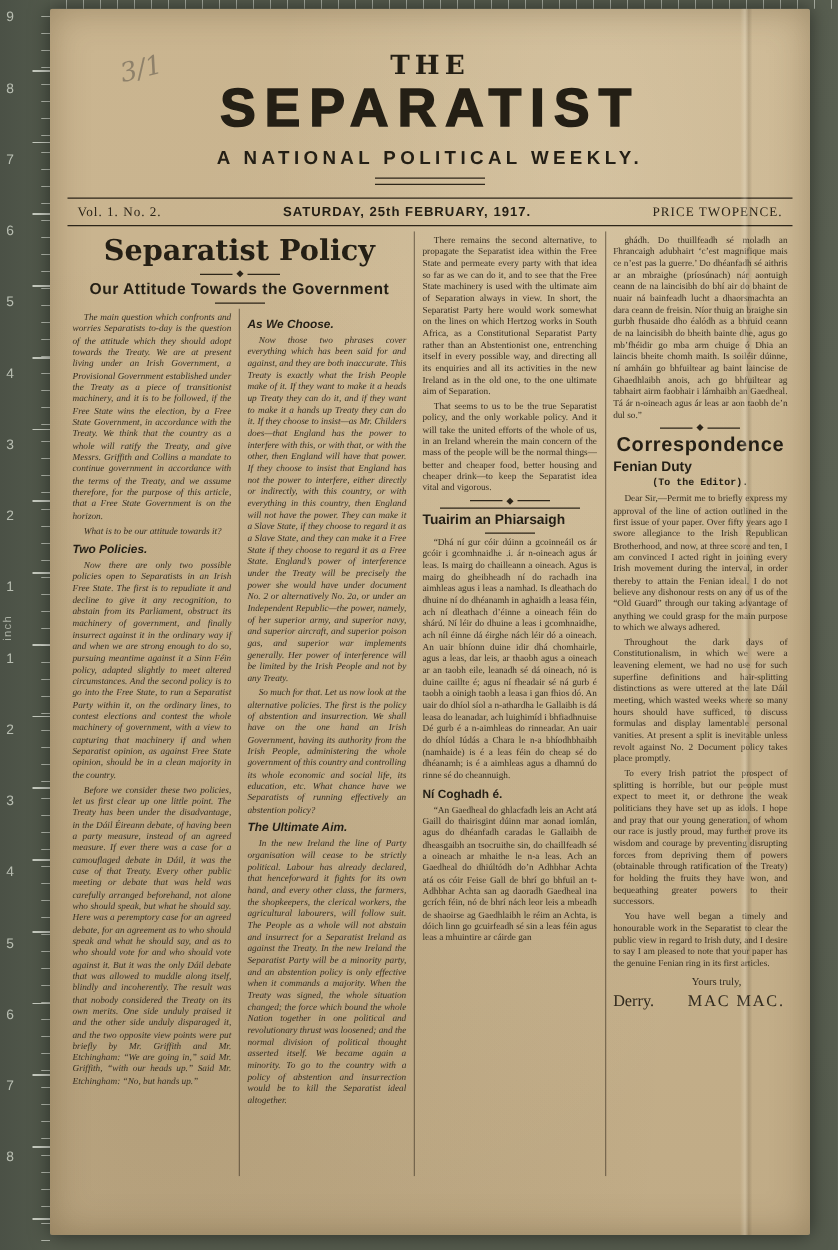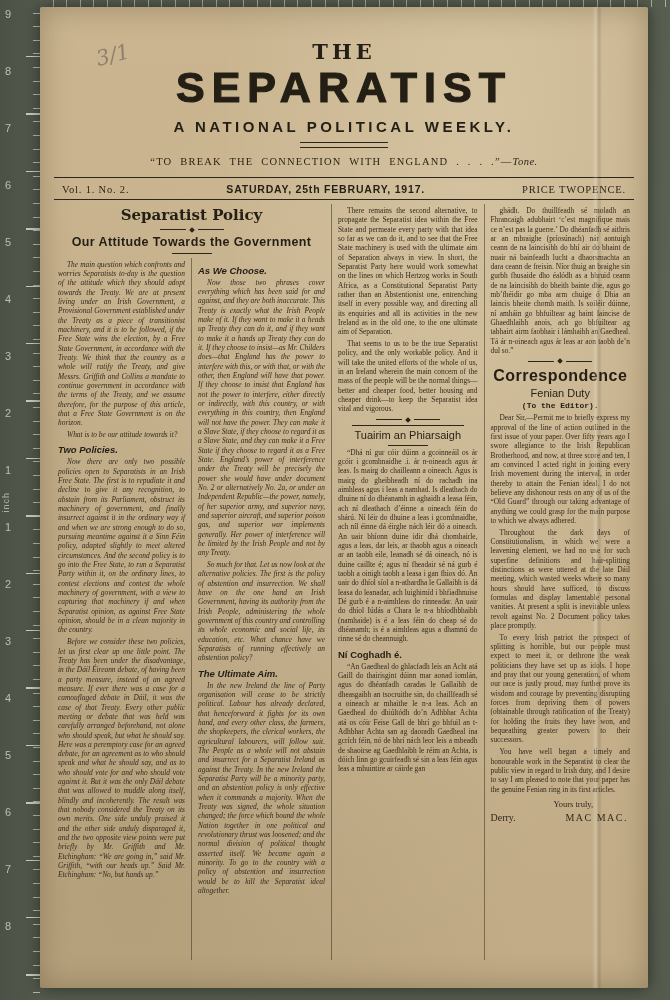--- a/index.html
+++ b/index.html
@@ -53,45 +53,45 @@
   .dateline{display:flex;justify-content:space-between;align-items:center;
     margin:10px 14px 0;padding:5px 8px 4px;
     border-top:1.4px solid #2c2519;border-bottom:1.4px solid #2c2519;}
   .dl-vol,.dl-price{font-size:10.5px;letter-spacing:.8px;color:#2c2519;}
   .dl-date{font-family:"Liberation Sans",sans-serif;font-weight:700;font-size:10.5px;
     letter-spacing:.8px;color:#241f15;}
   
   .columns{display:flex;margin:4px 12px 0;height:756px;overflow:hidden;}
   .pair{width:50%;display:flex;flex-direction:column;border-right:1px solid rgba(48,38,24,.5);}
   .pair-head{text-align:center;padding:4px 8px 2px;}
-  .art-headline{font-family:"DejaVu Serif",serif;font-weight:700;font-size:15px;color:#241f15;line-height:1.05;text-align:center;}
+  .art-headline{font-family:"DejaVu Serif",serif;font-weight:700;font-size:23px;color:#241f15;line-height:1.05;text-align:center;}
   .orn{display:flex;align-items:center;justify-content:center;margin:4px auto 3px;width:64px;}
   .orn .line{flex:1;border-top:1px solid #2c2519;}
   .orn .diamond{width:4px;height:4px;background:#2c2519;transform:rotate(45deg);margin:0 4px;}
   .art-subhead{font-family:"Liberation Sans",sans-serif;font-weight:700;font-size:12.5px;
     letter-spacing:.4px;color:#241f15;margin-top:2px;}
   .rule-short{width:40px;border-top:1.4px solid #2c2519;margin:4px auto 2px;}
   .rule-mid{width:80%;border-top:1.4px solid #2c2519;margin:3px auto;}
   .pair-cols{display:flex;flex:1;min-height:0;font-style:italic;}
   .bcol{width:50%;padding:2px 6px 0;overflow:hidden;}
   .pair-cols .bcol:first-child{border-right:1px solid rgba(48,38,24,.5);}
   .col{width:25%;padding:2px 6px 0;overflow:hidden;}
   .col3{border-right:1px solid rgba(48,38,24,.5);}
   p.body{font-size:7.4px;line-height:1.26;text-align:justify;text-indent:9px;
     margin:0 0 2.5px;color:#332b1e;}
   .col-sub{font-family:"Liberation Sans",sans-serif;font-weight:700;font-size:9.5px;
     color:#241f15;margin:5px 0 2px;}
   .sec-headline{font-family:"Liberation Sans",sans-serif;font-weight:700;font-size:16px;
     letter-spacing:.5px;text-align:center;color:#241f15;margin-top:4px;}
-  .sec-subhead{font-family:"Liberation Sans",sans-serif;font-weight:400;font-size:11px;
-    text-align:center;color:#241f15;margin-top:2px;}
+  .sec-subhead{font-family:"Liberation Sans",sans-serif;font-weight:700;font-size:11px;
+    text-align:left;color:#241f15;margin-top:2px;}
   .to-editor{font-family:Liberation Mono, monospace;font-weight:700;font-size:8px;
     text-align:center;color:#241f15;margin:2px 0 3px;}
   .closing{font-size:8.5px;text-align:center;margin:5px 14px 0 40px;}
-  .sig-row{display:flex;justify-content:space-between;font-size:10px;padding:3px 2px 0 0;}
+  .sig-row{display:flex;justify-content:space-between;font-size:13px;padding:3px 2px 0 0;}
   .sig-name{letter-spacing:1.5px;}
 </style>
 </head>
 <body>
 
 <div class="scan-bg"></div>
 
 <div class="ruler-top"></div>
 
 <div class="ruler-left">
@@ -121,23 +121,20 @@
 
 <div class="paper">
   <div class="crease"></div>
   <div class="pencil-mark">3/1</div>
 
   <div class="masthead">
     <div class="mh-the">THE</div>
     <div class="mh-title">SEPARATIST</div>
     <div class="mh-sub">A NATIONAL POLITICAL WEEKLY.</div>
     <div class="mh-double-rule"></div>
-    <div class="mh-motto">
-      <span>“TO BREAK THE CONNECTION WITH ENGLAND . . . .”—</span><span class="it">Tone.</span>
-    </div>
   </div>
 
   <div class="dateline">
     <span class="dl-vol">Vol. 1.  No. 2.</span>
     <span class="dl-date">SATURDAY, 25th FEBRUARY, 1917.</span>
     <span class="dl-price">PRICE TWOPENCE.</span>
   </div>
 
   <div class="columns">
 

